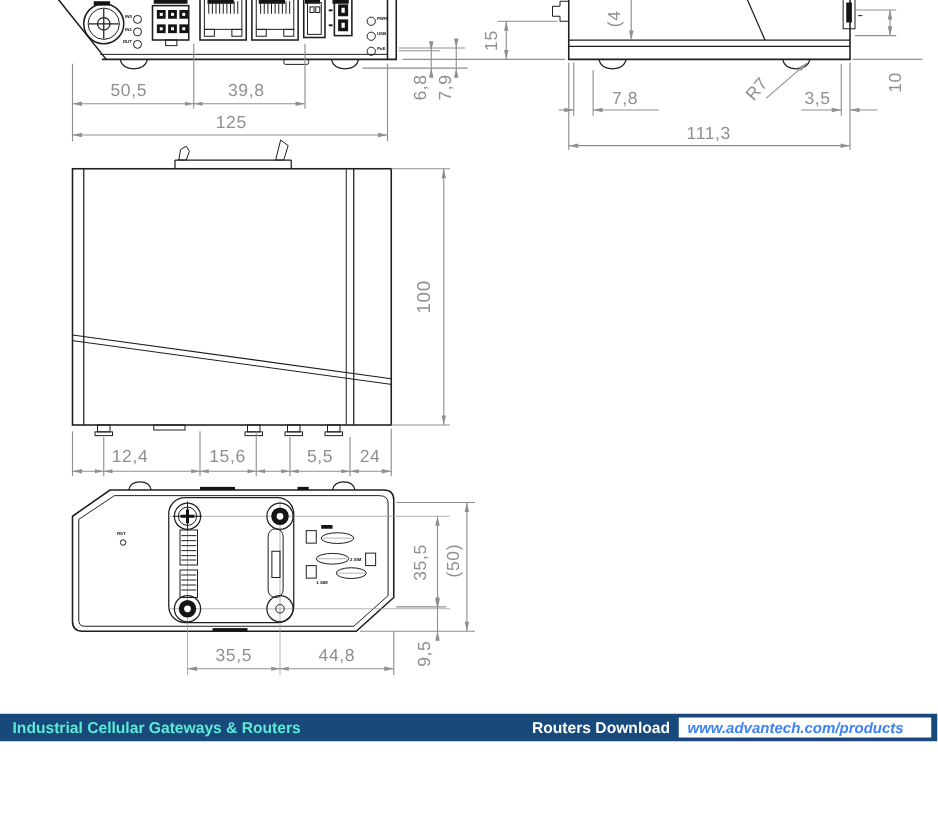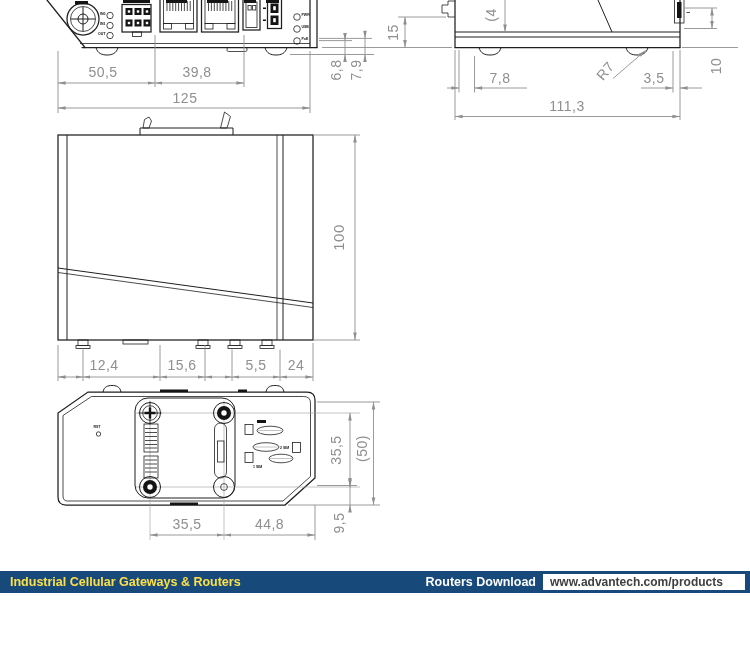--- a/index.html
+++ b/index.html
@@ -9,23 +9,23 @@
   .devthin{stroke:#1f1f1f;stroke-width:0.8;fill:none;}
   .devmid{stroke:#1f1f1f;stroke-width:1;fill:none;}
   .blk{fill:#141414;stroke:none;}
   .wht{fill:#ffffff;stroke:none;}
   .dim{stroke:#8f8f8f;stroke-width:0.9;fill:none;}
   .cl{stroke:#9a9a9a;stroke-width:0.6;fill:none;}
   .dimtxt{font:14px "Liberation Sans",sans-serif;fill:#8f8f8f;letter-spacing:0.5px;}
   .dimtxt2{font:15px "Liberation Sans",sans-serif;fill:#8f8f8f;letter-spacing:0.5px;}
   .lbl{font:bold 3.5px "Liberation Sans",sans-serif;fill:#101010;}
   .footer-bar{position:absolute;left:0;top:571px;width:750px;height:22px;background:#17497B;display:flex;align-items:center;box-sizing:border-box;padding:0 5px 0 10px;}
-  .footer-title{color:#fde047;font-weight:bold;font-size:12.5px;flex:1;white-space:nowrap;}
+  .footer-title{color:#5eead4;font-weight:bold;font-size:12.5px;flex:1;white-space:nowrap;}
   .footer-dl{color:#ffffff;font-weight:bold;font-size:12.5px;margin-right:7px;white-space:nowrap;}
-  .footer-url{background:#ffffff;color:#404040;font-weight:600;font-size:12px;height:16px;line-height:16px;padding:0 7px;min-width:188px;white-space:nowrap;}
+  .footer-url{background:#ffffff;color:#3b82f6;font-weight:600;font-size:12px;height:16px;line-height:16px;padding:0 7px;min-width:188px;white-space:nowrap;font-style:italic;}
 </style>
 </head>
 <body>
 
 <div class="stage">
 <svg width="750" height="650" viewBox="0 0 750 650">
   <defs>
     <marker id="ae" markerUnits="userSpaceOnUse" markerWidth="10" markerHeight="7" refX="8.6" refY="3" orient="auto">
       <path d="M8.6,3 L1,1.2 L1,4.8 Z" fill="#8f8f8f"></path>
     </marker>

